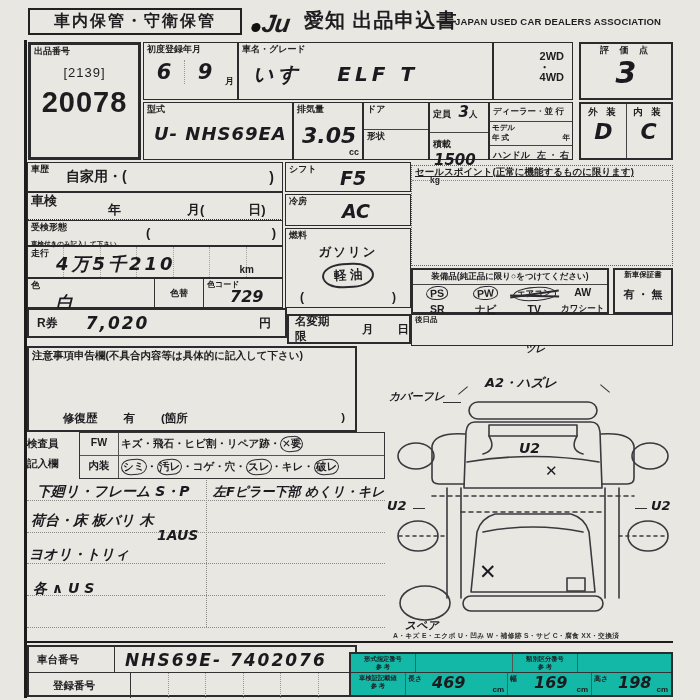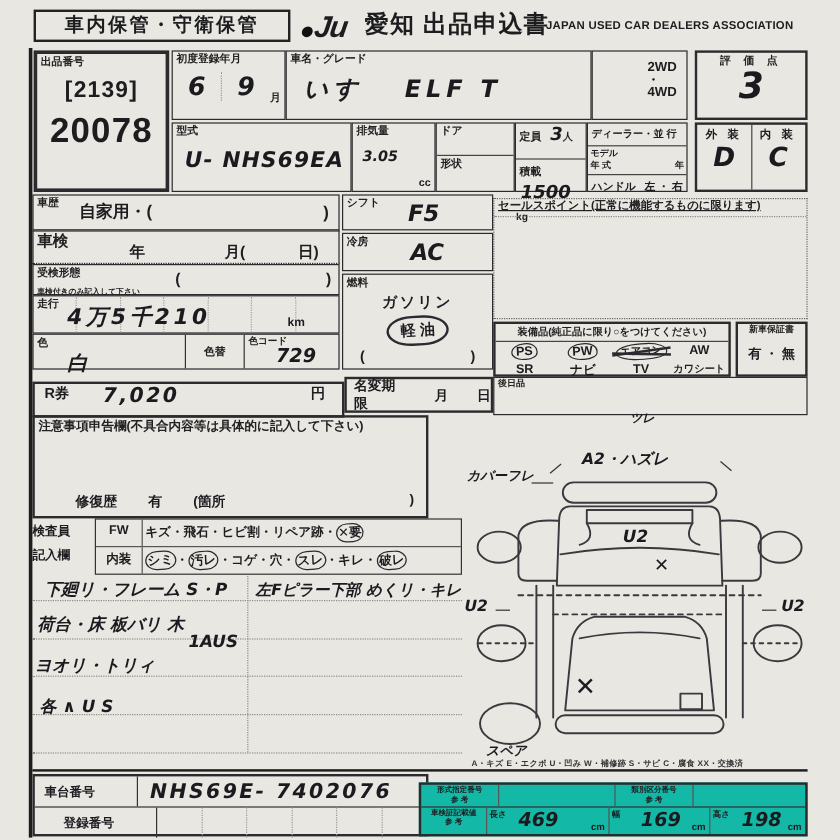--- a/index.html
+++ b/index.html
@@ -27,21 +27,21 @@
   #logo{position:absolute;left:252px;top:9px;font-size:25px;font-weight:900;font-style:italic;letter-spacing:-1px;transform:skewX(-8deg);}
   #logo::before{content:"";display:inline-block;width:9px;height:9px;background:#111;border-radius:50%;margin-right:1px;}
   #form-title{position:absolute;left:304px;top:7px;font-size:20px;font-weight:900;letter-spacing:1px;}
   #form-subtitle{position:absolute;left:455px;top:16px;font-size:9.5px;font-weight:bold;letter-spacing:0.2px;}
 
   
   #form{position:absolute;left:24px;top:40px;width:650px;height:658px;border-left:3px solid #1c1c1c;}
 
   
   #lot-box{left:1px;top:2px;width:113px;height:118px;border-width:3px;text-align:center;}
-  #lot-box .code{font-size:19px;font-weight:bold;margin-top:8px;letter-spacing:1px;}
+  #lot-box .code{font-size:13px;font-weight:normal;margin-top:8px;letter-spacing:1px;}
   #lot-box .num{font-size:29px;font-weight:900;letter-spacing:1px;margin-top:6px;}
   #reg-box{left:116px;top:2px;width:95px;height:58px;}
   #reg-box .vals{display:flex;align-items:center;height:34px;}
   #reg-box .y{flex:1;text-align:center;font-size:21px;border-right:1.5px dotted #999;}
   #reg-box .m{flex:1;text-align:center;font-size:21px;}
   #reg-box .suf{font-size:9px;font-weight:bold;align-self:flex-end;padding:0 3px 1px 0;}
   #carname-box{left:211px;top:2px;width:255px;height:58px;}
   #carname-box .val{font-size:20px;padding:6px 0 0 14px;letter-spacing:4px;}
   #drive-box{left:466px;top:2px;width:80px;height:58px;text-align:right;}
   #drive-box div{font-size:11px;font-weight:bold;padding-right:8px;line-height:1.35;}
@@ -52,21 +52,21 @@
   #grade-box{left:552px;top:62px;width:94px;height:58px;border-width:2px;}
   #grade-box .labels{display:flex;text-align:center;}
   #grade-box .labels span{flex:1;font-size:9.5px;font-weight:bold;letter-spacing:3px;padding-top:2px;}
   #grade-box .vals{display:flex;text-align:center;height:38px;}
   #grade-box .vals span{flex:1;font-size:22px;}
   #grade-box .vline{position:absolute;left:50%;top:0;bottom:0;border-left:1.2px solid #444;}
 
   #model-box{left:116px;top:62px;width:150px;height:58px;}
   #model-box .val{font-size:18px;padding:8px 0 0 10px;letter-spacing:1px;}
   #disp-box{left:266px;top:62px;width:70px;height:58px;}
-  #disp-box .val{font-size:12px;padding:8px 0 0 8px;}
+  #disp-box .val{font-size:22px;padding:8px 0 0 8px;}
   #disp-box .unit{position:absolute;right:3px;bottom:2px;font-size:9px;font-weight:bold;}
   #doorshape-box{left:336px;top:62px;width:66px;height:58px;}
   #doorshape-box .half{border-top:1.2px solid #444;position:absolute;left:0;right:0;top:26px;}
   #caploads-box{left:402px;top:62px;width:60px;height:58px;}
   #caploads-box .half{border-top:1.2px solid #444;position:absolute;left:0;right:0;top:29px;}
   .mini-val{font-size:15px;display:inline;}
   .mini-unit{font-size:8.5px;font-weight:bold;}
   #dealer-box{left:462px;top:62px;width:84px;height:58px;}
   #dealer-box .r1{font-size:8.5px;font-weight:bold;padding:3px 2px 0 3px;border-bottom:1.2px solid #444;padding-bottom:3px;}
   #dealer-box .r2{font-size:7.5px;font-weight:bold;padding:1px 2px;border-bottom:1.2px solid #444;padding-bottom:2px;display:flex;justify-content:space-between;}
@@ -110,21 +110,21 @@
   #sales-box .lbl{font-size:9.5px;border-bottom:1.5px dotted #8d8b85;padding-bottom:2px;text-decoration:underline;}
   #equip-box{left:384px;top:228px;width:198px;height:46px;border-width:2px;}
   #equip-box .hd{font-size:8.5px;font-weight:bold;text-align:center;border-bottom:1.2px solid #444;padding:1px 0;}
   #equip-box .row{display:flex;text-align:center;}
   #equip-box .row span.cell{flex:1;font-size:10.5px;font-weight:bold;padding:1px 0;}
   #warranty-box{left:586px;top:228px;width:60px;height:46px;border-width:2px;text-align:center;}
   #warranty-box .lbl{font-size:7.5px;text-align:center;}
   #warranty-box .val{font-size:11px;font-weight:bold;margin-top:6px;}
 
   
-  #rticket-box{left:0;top:278px;width:260px;height:30px;border-width:2px;display:flex;align-items:flex-start;}
+  #rticket-box{left:0;top:268px;width:260px;height:30px;border-width:2px;display:flex;align-items:center;}
   #rticket-box .lb{font-size:12px;font-weight:bold;padding-left:8px;}
   #rticket-box .val{font-size:17px;padding-left:28px;letter-spacing:2px;flex:1;}
   #rticket-box .unit{font-size:12px;font-weight:bold;padding-right:14px;}
   #namechange-box{left:260px;top:274px;width:124px;height:30px;border-width:2px;display:flex;align-items:center;}
   #namechange-box span{font-size:11.5px;font-weight:bold;}
   #later-box{left:384px;top:274px;width:262px;height:32px;}
 
   
   #notice-box{left:0;top:306px;width:330px;height:86px;border-width:2px;}
   #notice-box .lbl{font-size:10.5px;}

